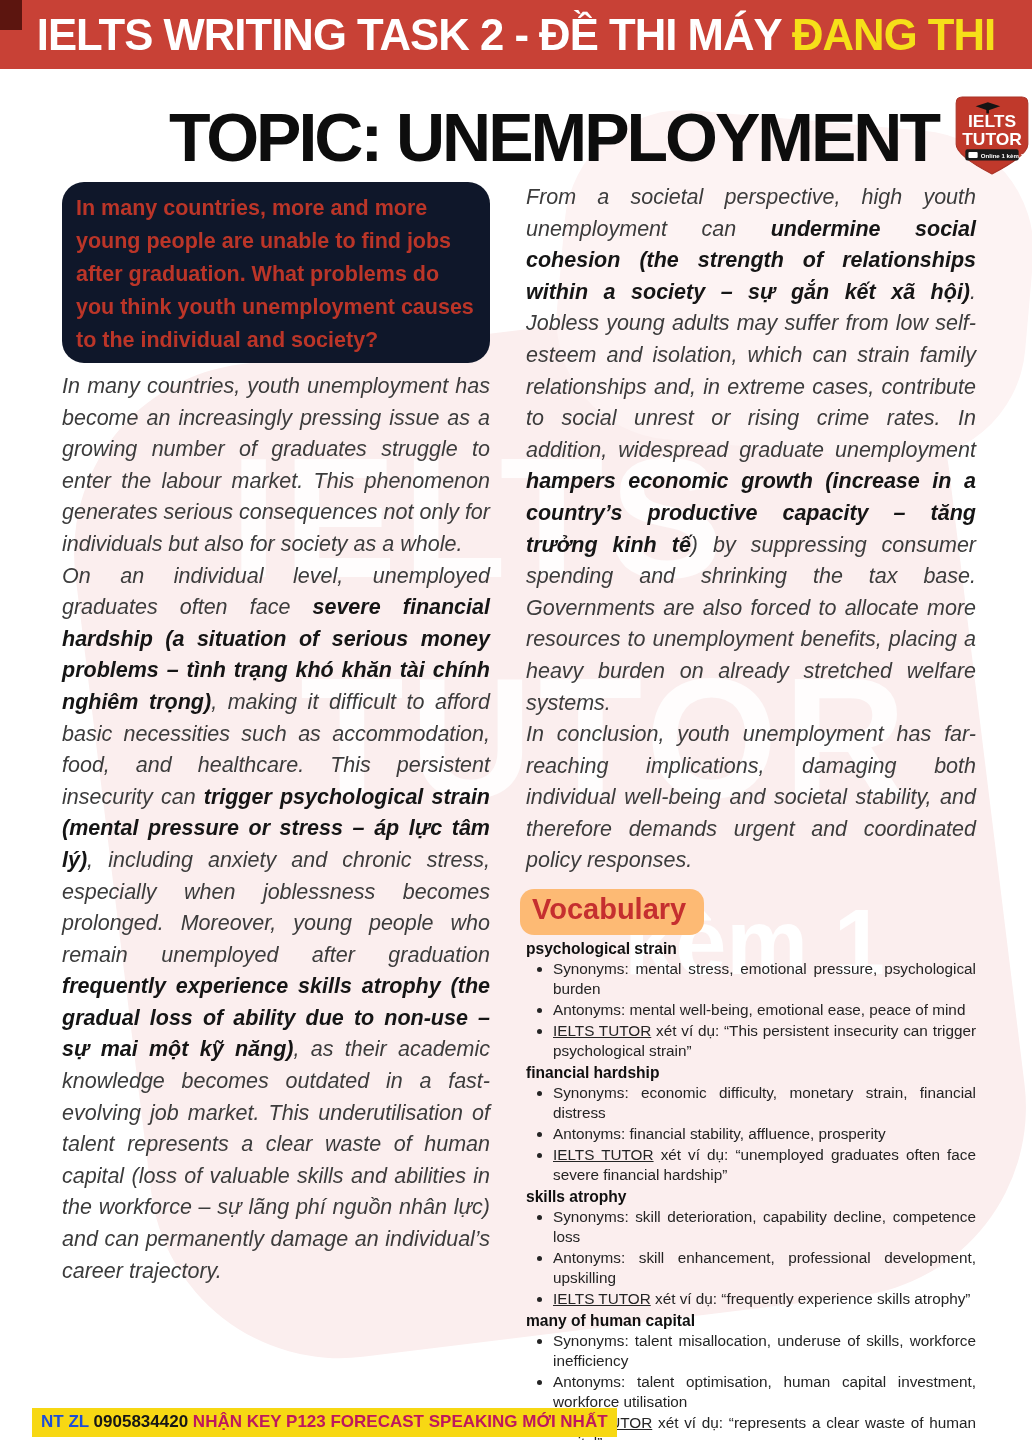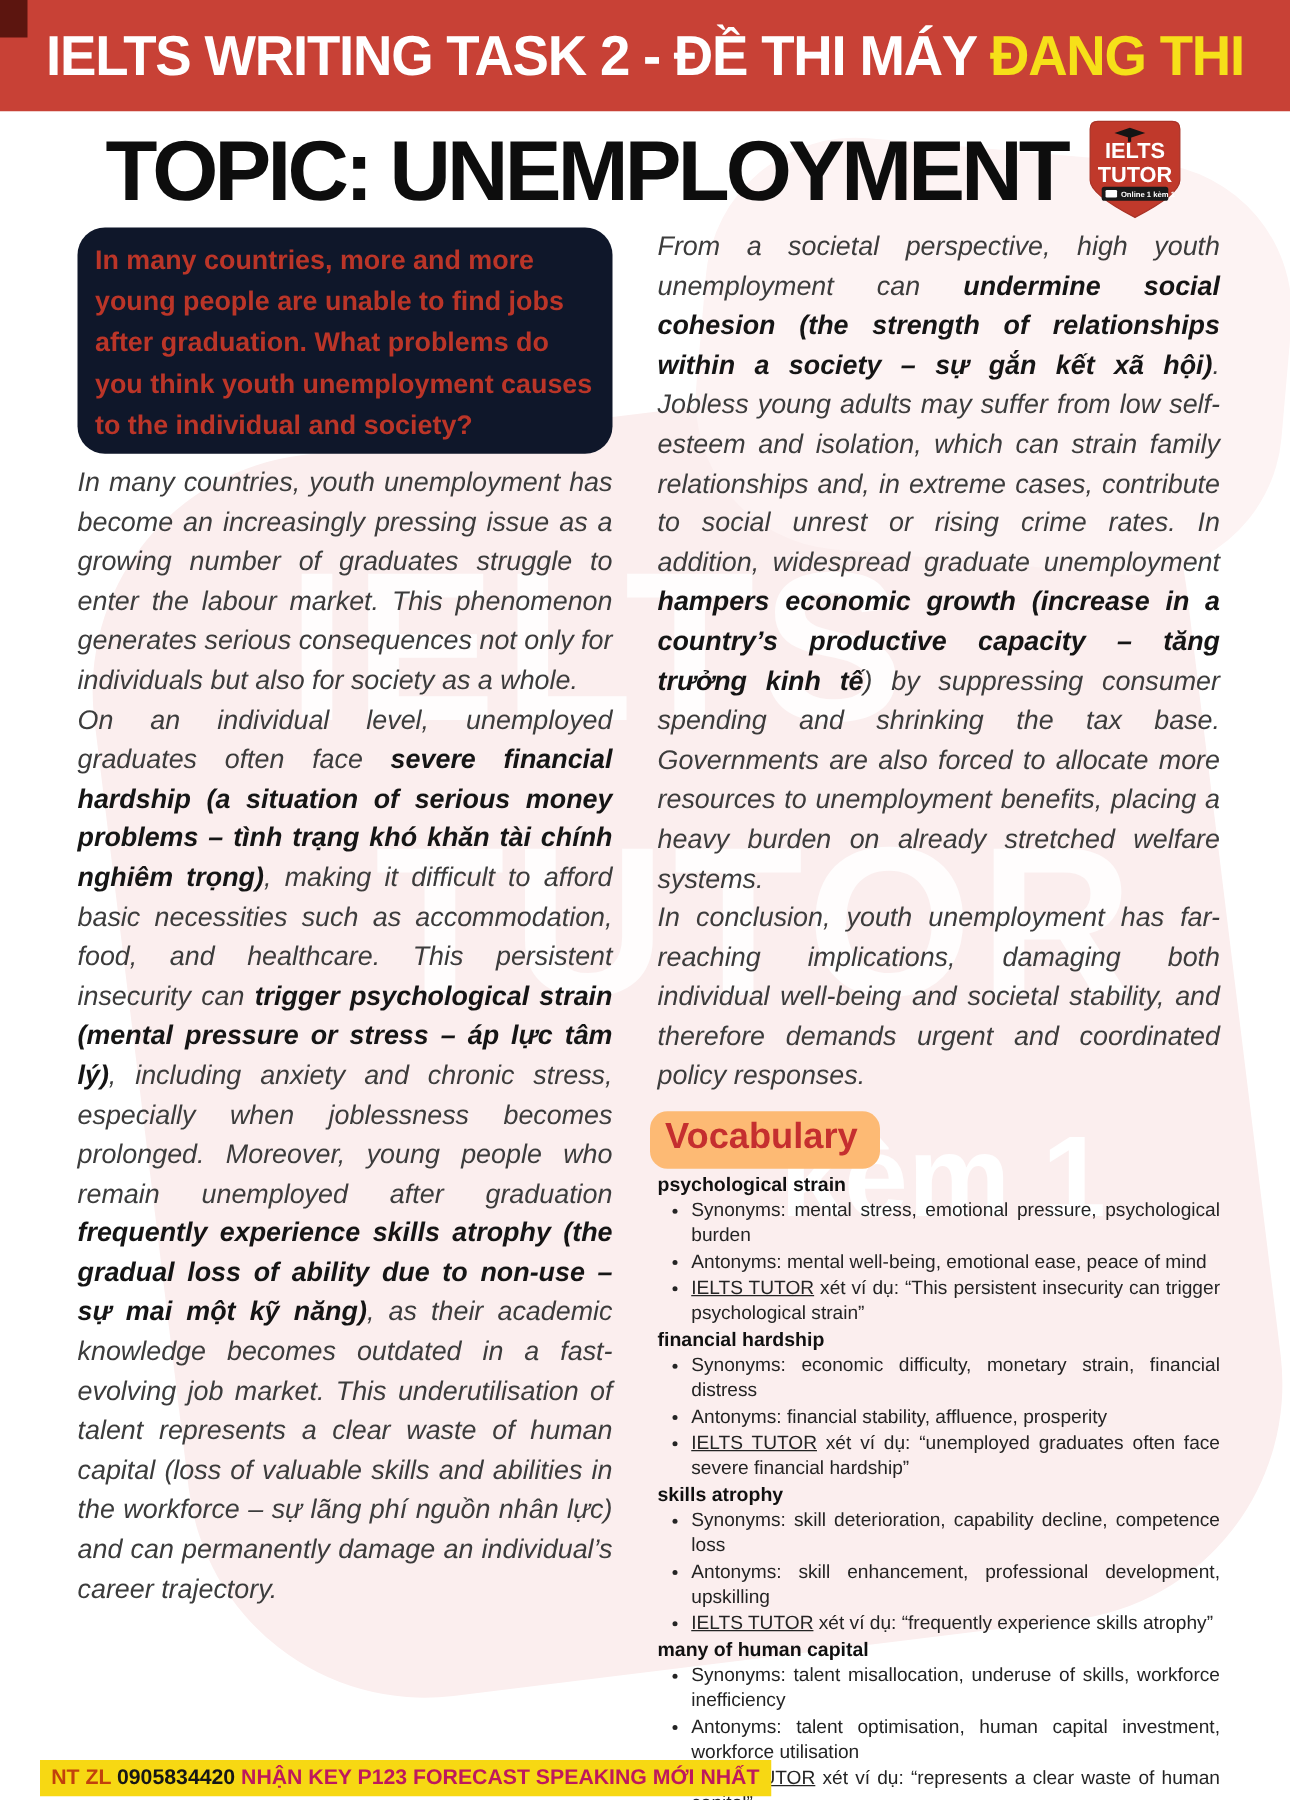--- a/index.html
+++ b/index.html
@@ -13,29 +13,29 @@
   .wm { position:absolute; z-index:0; pointer-events:none; }
   .wm-blob1 { top:330px; left:110px; width:880px; height:1000px; background:#fbeeee; border-radius:190px; transform:rotate(-7deg); }
   .wm-blob2 { top:120px; left:560px; width:470px; height:330px; background:#fdf3f3; border-radius:120px; transform:rotate(5deg); }
   .wm-txt { position:absolute; z-index:0; font-weight:900; color:rgba(255,255,255,0.85); white-space:nowrap; pointer-events:none; }
   .wm-t1 { top:420px; left:230px; font-size:170px; letter-spacing:6px; }
   .wm-t2 { top:640px; left:300px; font-size:170px; letter-spacing:6px; }
   .wm-t3 { top:890px; left:624px; font-size:92px; color:rgba(255,255,255,0.95); }
 
   
   .banner {
-    position:absolute; top:0; left:0; right:0; height:89px; background:#c84136;
+    position:absolute; top:0; left:0; right:0; height:69px; background:#c84136;
     display:flex; align-items:center; justify-content:center; z-index:2;text-align:center;
   }
   .banner-corner { position:absolute; left:0; top:0; width:22px; height:30px; background:#5c150f; }
   .banner-text { font-size:45px; font-weight:900; color:#ffffff; letter-spacing:-1px; white-space:nowrap; transform:scaleX(0.97); }
   .banner-text .hl { color:#f6e019; }
 
   
-  .title-row { position:absolute; top:94px; left:0; right:0; height:86px; display:flex; align-items:center; justify-content:center; gap:14px; z-index:2; }
+  .title-row { position:absolute; top:94px; left:0; right:0; height:86px; display:flex; align-items:center; justify-content:flex-end; gap:14px; z-index:2; }
   .page-title { font-size:68px; font-weight:900; color:#0d0d0d; letter-spacing:-3px; white-space:nowrap; }
 
   
   .content { position:absolute; top:182px; left:62px; width:914px; display:flex; gap:36px; z-index:2; }
   .col-left  { width:428px; flex:none; }
   .col-right { width:450px; flex:none; }
 
   .prompt-box {
     background:#0f172a; border-radius:22px; padding:10px 14px 6px 14px;
     color:#bb3528; font-weight:800; font-size:21.5px; line-height:33px; margin-bottom:8px;
@@ -56,21 +56,21 @@
   .vocab li { margin:1px 0; line-height:20px; text-align:justify; }
   .u { text-decoration:underline; }
   .b { font-weight:700; }
 
   
   .footer-pill {
     position:absolute; left:32px; bottom:3px; z-index:3;
     background:#f7d813; padding:4px 9px 5px 9px;
     font-weight:800; font-size:17px; white-space:nowrap;
   }
-  .f1 { color:#c2410c; } .f2 { color:#161616; } .f3 { color:#be185d; }
+  .f1 { color:#1d4ed8; } .f2 { color:#161616; } .f3 { color:#be185d; }
 </style>
 </head>
 <body>
 
 <div class="page">
 
   <div class="wm wm-blob1"></div>
   <div class="wm wm-blob2"></div>
   <div class="wm-txt wm-t1">IELTS</div>
   <div class="wm-txt wm-t2">TUTOR</div>

